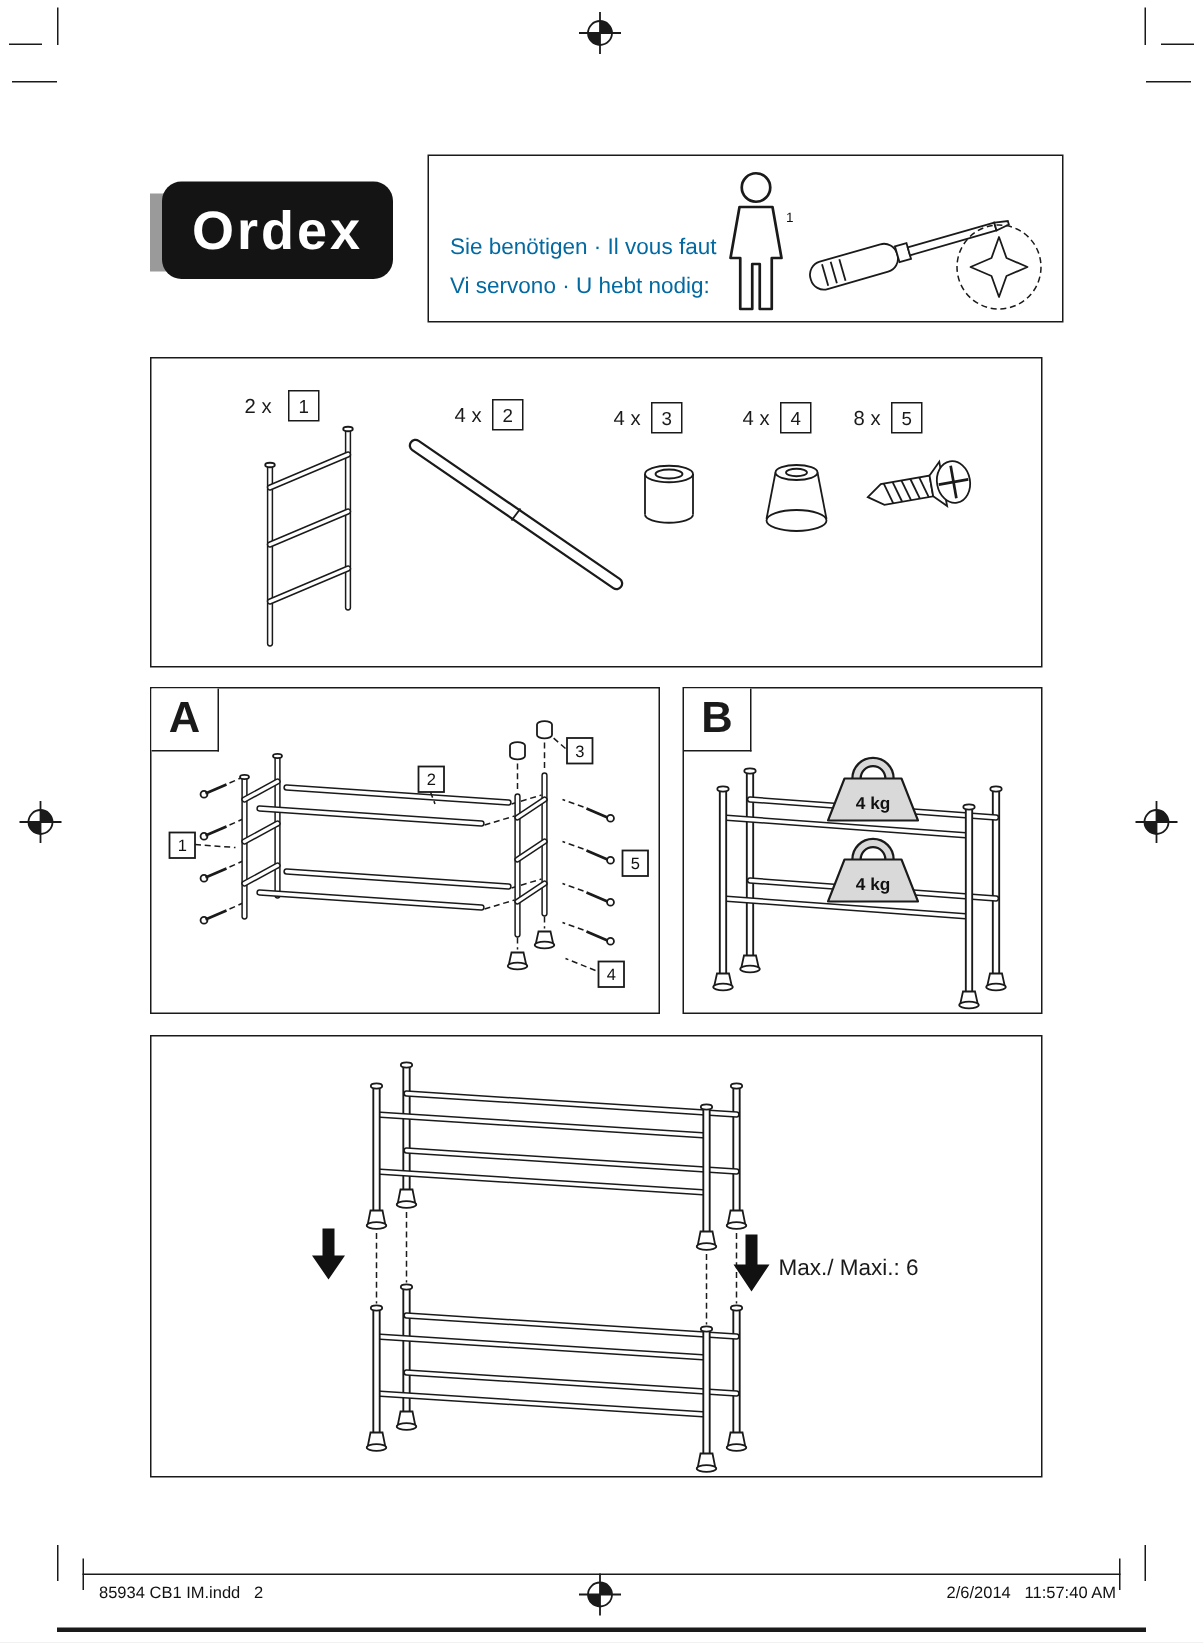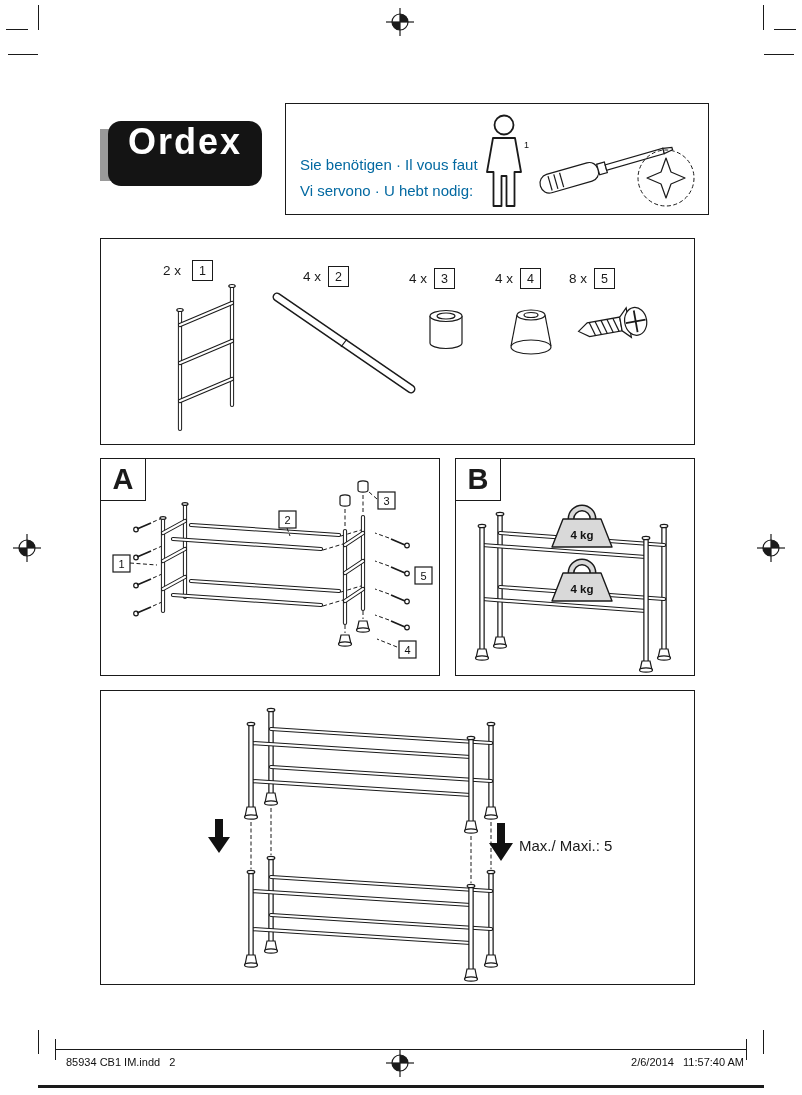--- a/index.html
+++ b/index.html
@@ -8,21 +8,21 @@
   .page { position:relative; width:802px; height:1095px; background:#fff; overflow:hidden; margin:0 auto; }
   .abs { position:absolute; }
   .mark { position:absolute; background:#1a1a1a; }
   .box { position:absolute; border:1.5px solid #1a1a1a; background:#fff; }
   .step-label { position:absolute; left:0; top:0; width:45px; height:42px;
     border-right:1.5px solid #1a1a1a; border-bottom:1.5px solid #1a1a1a;
     display:flex; align-items:center; justify-content:center;
     font-size:29px; font-weight:bold; background:#fff; }
   .logo-tab { position:absolute; left:100px; top:129px; width:26px; height:52px; background:#9a9a9a; }
   .logo { position:absolute; left:108px; top:121px; width:154px; height:65px; background:#141414;
-    border-radius:13px; display:flex; align-items:flex-start; justify-content:center; }
+    border-radius:13px; display:flex; align-items:center; justify-content:center; }
   .logo span { color:#fff; font-size:36px; font-weight:bold; letter-spacing:2px; }
   .need-text { position:absolute; left:14px; top:48px; font-size:15px; line-height:1.75; color:#0369a1; }
   .plabel { position:absolute; display:flex; align-items:center; gap:7px; }
   .qty { font-size:13.5px; }
   .numtag { display:inline-flex; width:21px; height:21px; border:1.2px solid #1a1a1a;
     align-items:center; justify-content:center; font-size:12.5px; background:#fff; }
   .maxlabel { position:absolute; left:418px; top:146px; font-size:15px; }
   .foot-text { position:absolute; top:1056px; font-size:11px; white-space:pre; color:#111; }
   svg { overflow:visible; display:block; }
   .thin { fill:none; stroke:#1a1a1a; stroke-width:1.2; }
@@ -389,21 +389,21 @@
       <use href="#rackbig" x="130" y="158"></use>
       <g>
         <line x1="170" y1="117" x2="170" y2="164" class="dash"></line>
         <line x1="150" y1="131" x2="150" y2="178" class="dash"></line>
         <line x1="390" y1="131" x2="390" y2="178" class="dash"></line>
         <line x1="370" y1="145" x2="370" y2="192" class="dash"></line>
       </g>
       <polygon fill="#111" points="114,128 122,128 122,146 129,146 118,162 107,146 114,146"></polygon>
       <polygon fill="#111" points="396,132 404,132 404,152 412,152 400,170 388,152 396,152"></polygon>
     </svg>
-    <div class="maxlabel">Max./ Maxi.: 5</div>
+    <div class="maxlabel">Max./ Maxi.: 6</div>
   </div>
 
   <div class="mark" style="left:55px;top:1049px;width:692px;height:1px;"></div>
   <div class="mark" style="left:55px;top:1039px;width:1px;height:21px;"></div>
   <div class="mark" style="left:746px;top:1039px;width:1px;height:21px;"></div>
   <div class="foot-text" style="left:66px;">85934 CB1 IM.indd   2</div>
   <div class="foot-text" style="right:58px;text-align:right;">2/6/2014   11:57:40 AM</div>
   <div class="mark" style="left:38px;top:1085px;width:726px;height:3px;"></div>
 
 </div>

